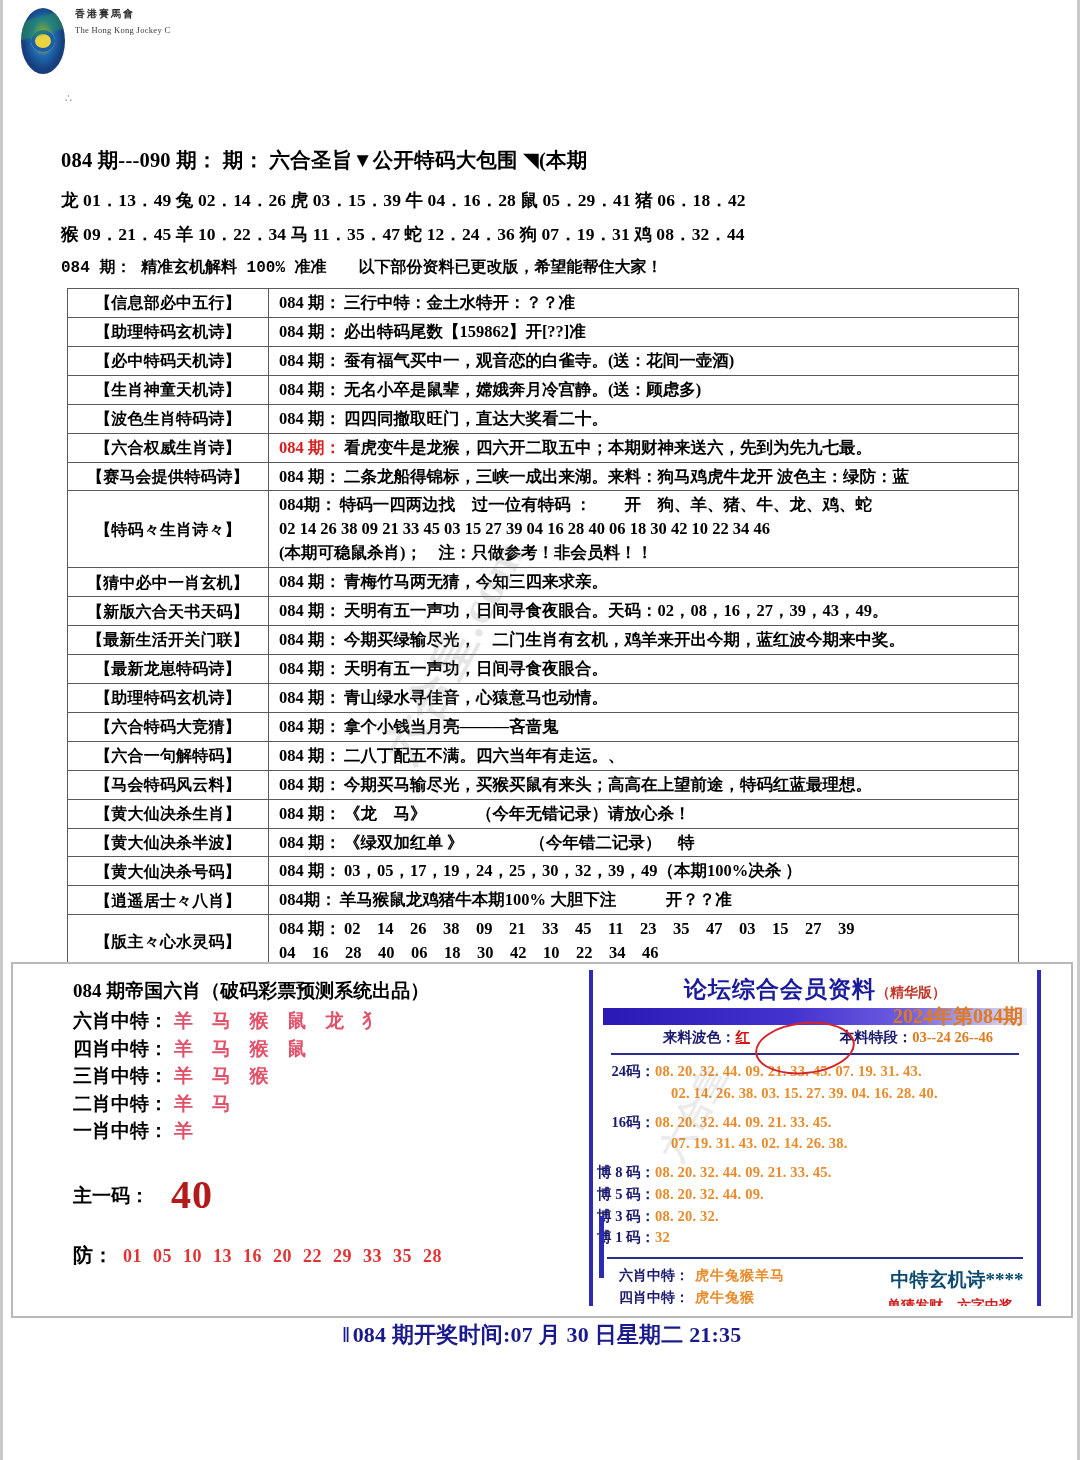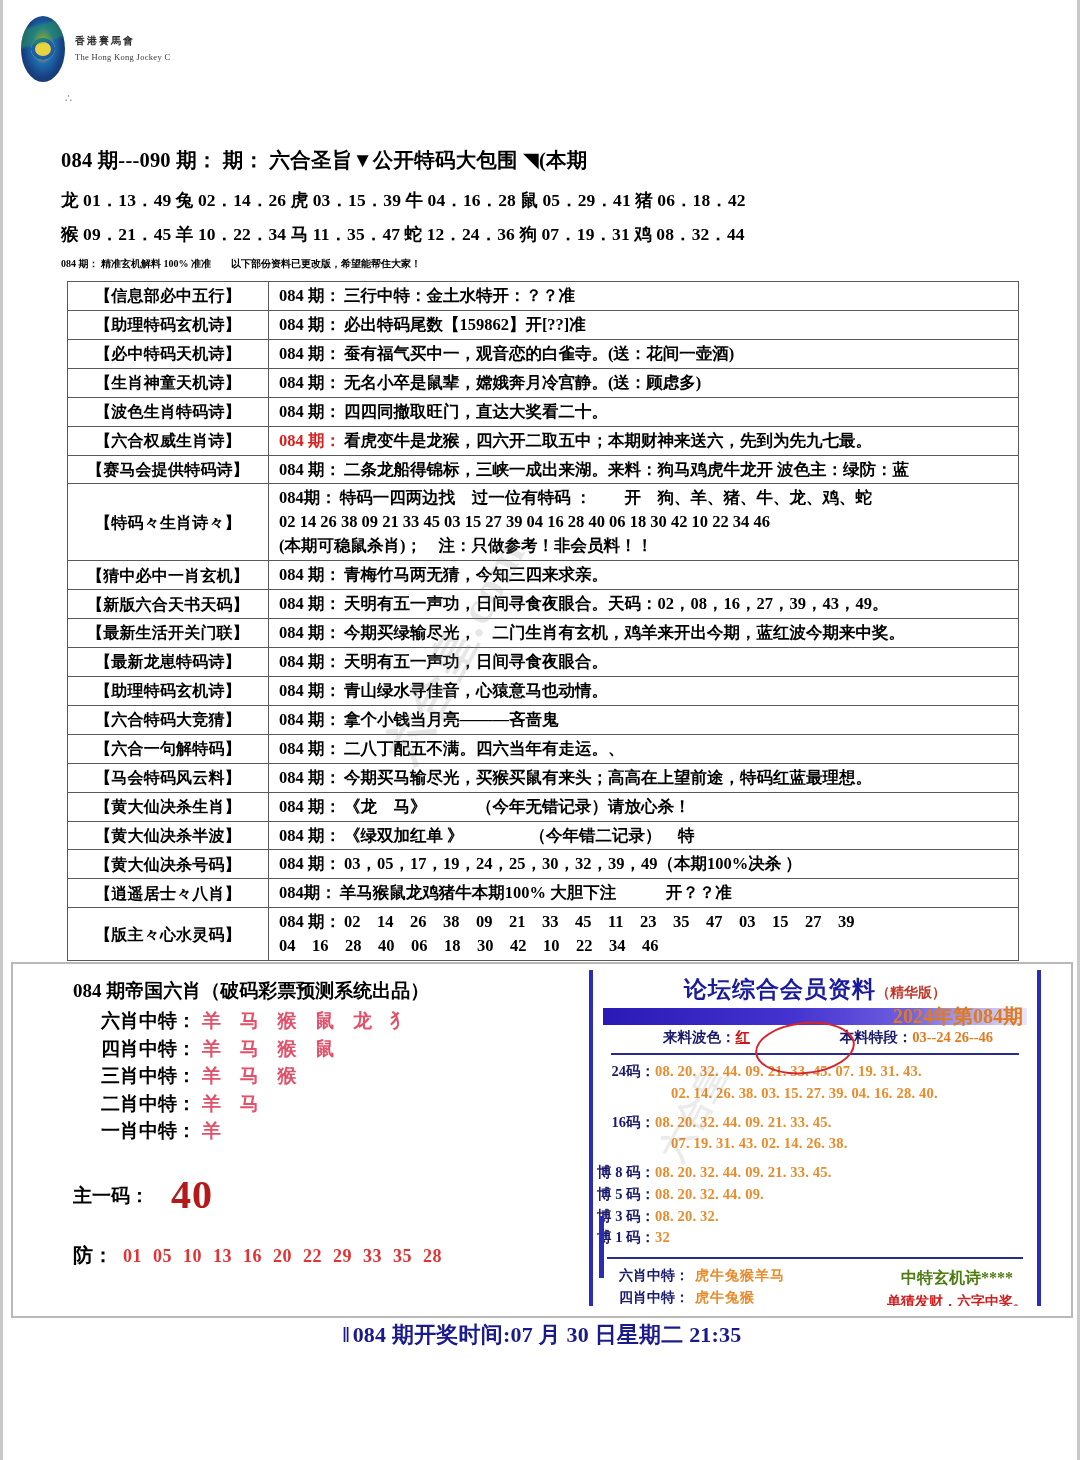--- a/index.html
+++ b/index.html
@@ -27,23 +27,23 @@
     background: #fff;
   }
 
   
   .header {
     position: relative;
     height: 140px;
   }
   .hkjc-logo {
     position: absolute;
-    left: 18px; top: 16px;
+    left: 18px; top: 8px;
     display: flex;
-    align-items: center;
+    align-items: flex-start;
   }
   .hkjc-mark {
     width: 44px; height: 66px;
     border-radius: 50%;
     background:
       radial-gradient(ellipse at 50% 45%, #f3e24a 0%, #cfa92b 16%, #1d6bb0 36%, #17407f 62%, #123268 100%);
     position: relative;
     overflow: hidden;
   }
   .hkjc-mark::before {
@@ -104,24 +104,25 @@
   }
   .zodiac-line {
     font-size: 17.5px;
     font-weight: bold;
     margin-top: 14px;
     white-space: nowrap;
     letter-spacing: .1px;
   }
   .zodiac-line.second { margin-top: 10px; }
   .intro-note {
-    font-size: 10px;
+    font-size: 16px;
     font-weight: bold;
     margin-top: 11px;
     white-space: nowrap;
+    font-family: Liberation Mono, monospace;
   }
 
   
   table.main {
     margin: 10px 0 0 64px;
     border-collapse: collapse;
     width: 952px;
     table-layout: fixed;
   }
   table.main td {
@@ -163,21 +164,20 @@
     font-size: 19px;
     font-weight: bold;
     white-space: nowrap;
     margin-bottom: 3px;
   }
   .lp-row {
     font-size: 19px;
     font-weight: bold;
     white-space: nowrap;
     line-height: 1.45;
-    margin-left: 28px;
   }
   .lp-row .animals {
     color: #e2506a;
     letter-spacing: 7px;
     margin-left: 6px;
   }
   .lp-main {
     margin-top: 26px;
     font-size: 19px;
     font-weight: bold;
@@ -297,21 +297,21 @@
     line-height: 1.6;
     white-space: nowrap;
   }
   .card-foot .ofill { color: #e98b2a; margin-left: 6px; letter-spacing: 1px; }
   .card-foot-right {
     position: absolute;
     right: 10px; top: 0;
     text-align: center;
     line-height: 1.6;
   }
-  .card-foot-right .hdr { color: #4d7c0f; font-size: 16px; font-weight: bold; }
+  .card-foot-right .hdr { color: #0c4a6e; font-size: 19px; font-weight: bold; }
   .card-foot-right .poem { color: #d01f1f; font-size: 14px; font-weight: bold; }
   .card-leftbar {
     position: absolute;
     left: 6px; top: 246px;
     width: 5px; height: 62px;
     background: #2b2bb5;
   }
 
   
   .footer {

